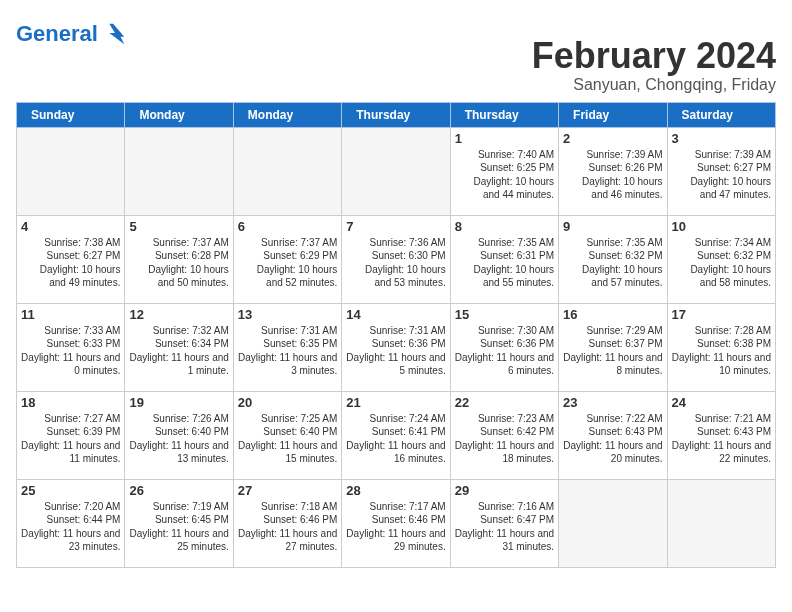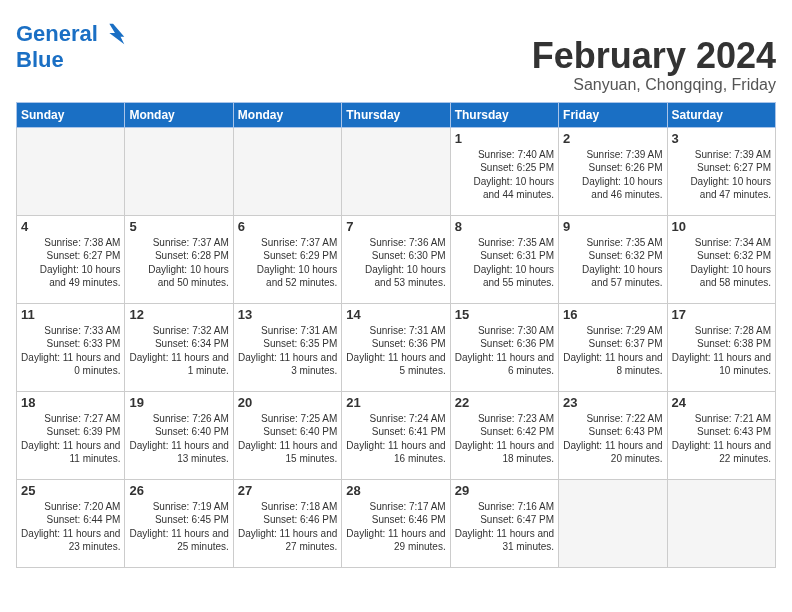--- a/index.html
+++ b/index.html
@@ -51,21 +51,21 @@
     }
     .calendar {
       width: 100%;
       border-collapse: collapse;
       table-layout: fixed;
     }
     .calendar th {
       background: #1a6fc4;
       color: #fff;
       font-size: 12px;
-      padding: 5px 4px;
+      padding: 5px 14px;
       text-align: left;
       border: 1px solid #aac4e8;
     }
     .calendar td {
       border: 1px solid #ccc;
       vertical-align: top;
       padding: 3px 4px;
       height: 88px;
       font-size: 10px;
       color: #333;
@@ -94,21 +94,20 @@
   <div class="logo">
     <div>
       <div style="display:flex;align-items:center;">
         <div class="logo-text">
           <span>General</span>
         </div>
         <svg class="logo-icon" viewBox="0 0 30 30">
           <polygon points="14,4 26,18 22,18 26,26 10,14 16,14 10,4" fill="#1a6fc4"></polygon>
         </svg>
       </div>
-      <div class="logo-text" style="color:#1a6fc4;">Blue</div>
     </div>
   </div>
   <div class="title-area">
     <div class="month-year">February 2024</div>
     <div class="location">Sanyuan, Chongqing, Friday</div>
   </div>
 </div>
 
 <table class="calendar">
   <thead>

